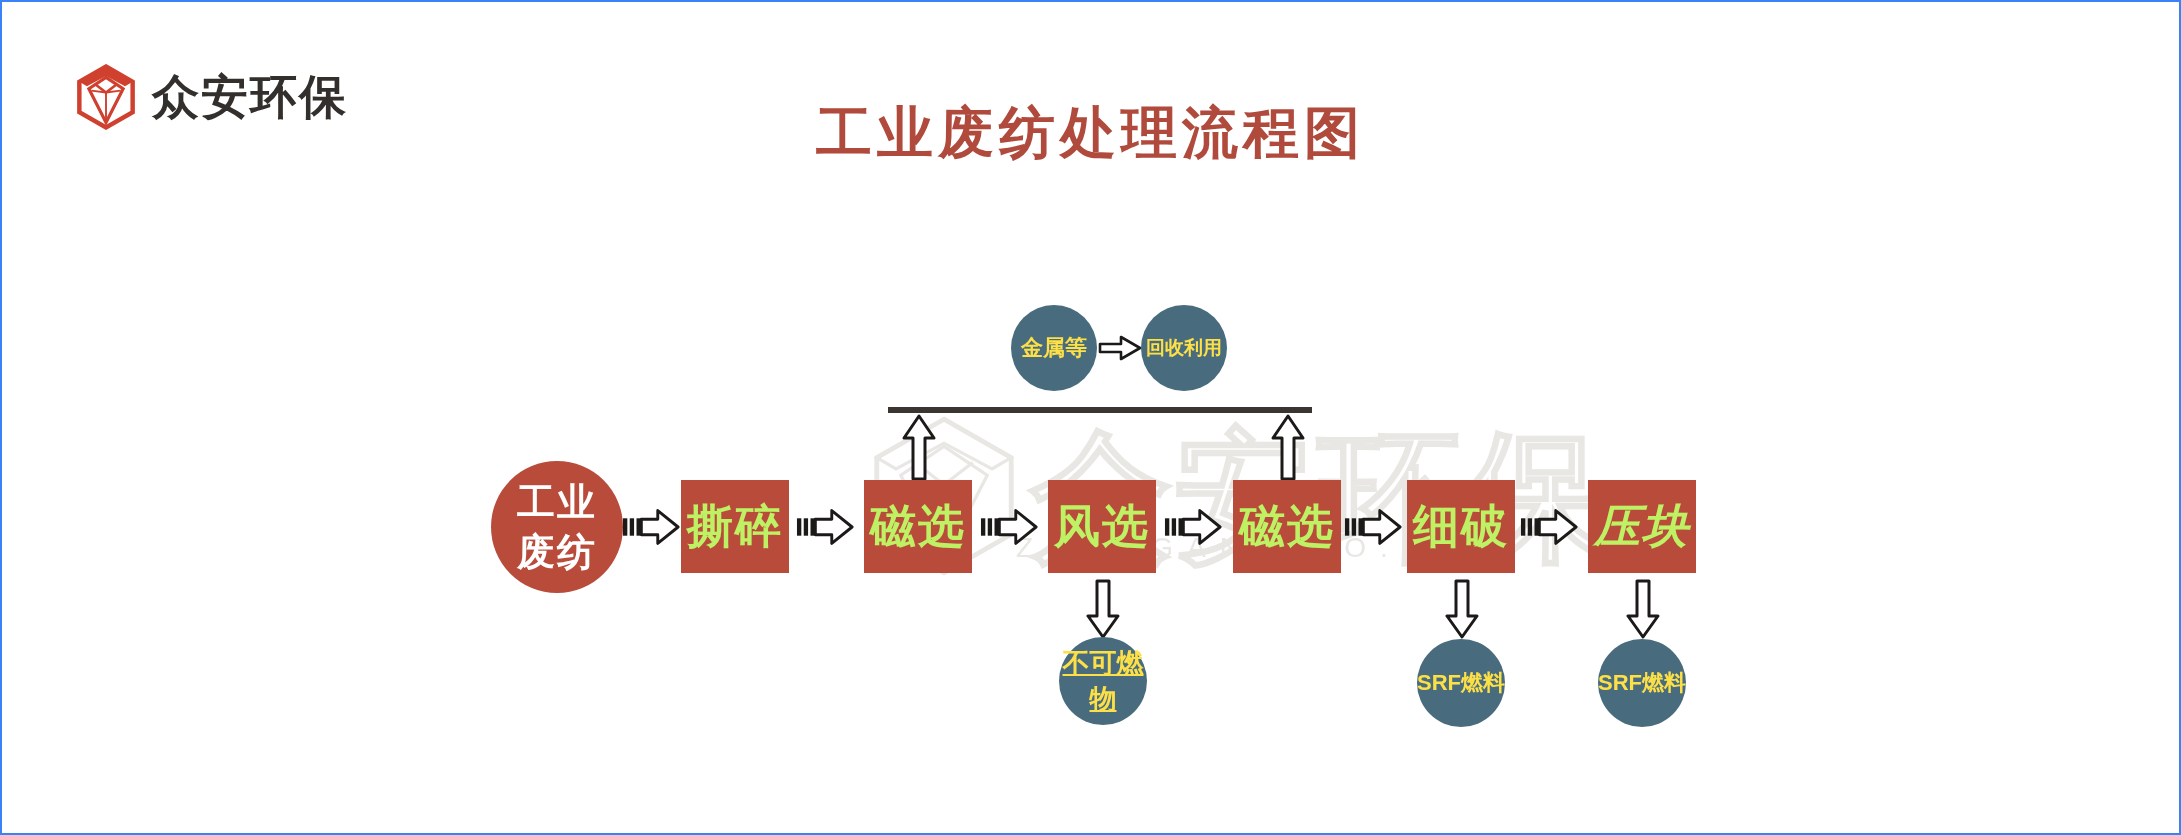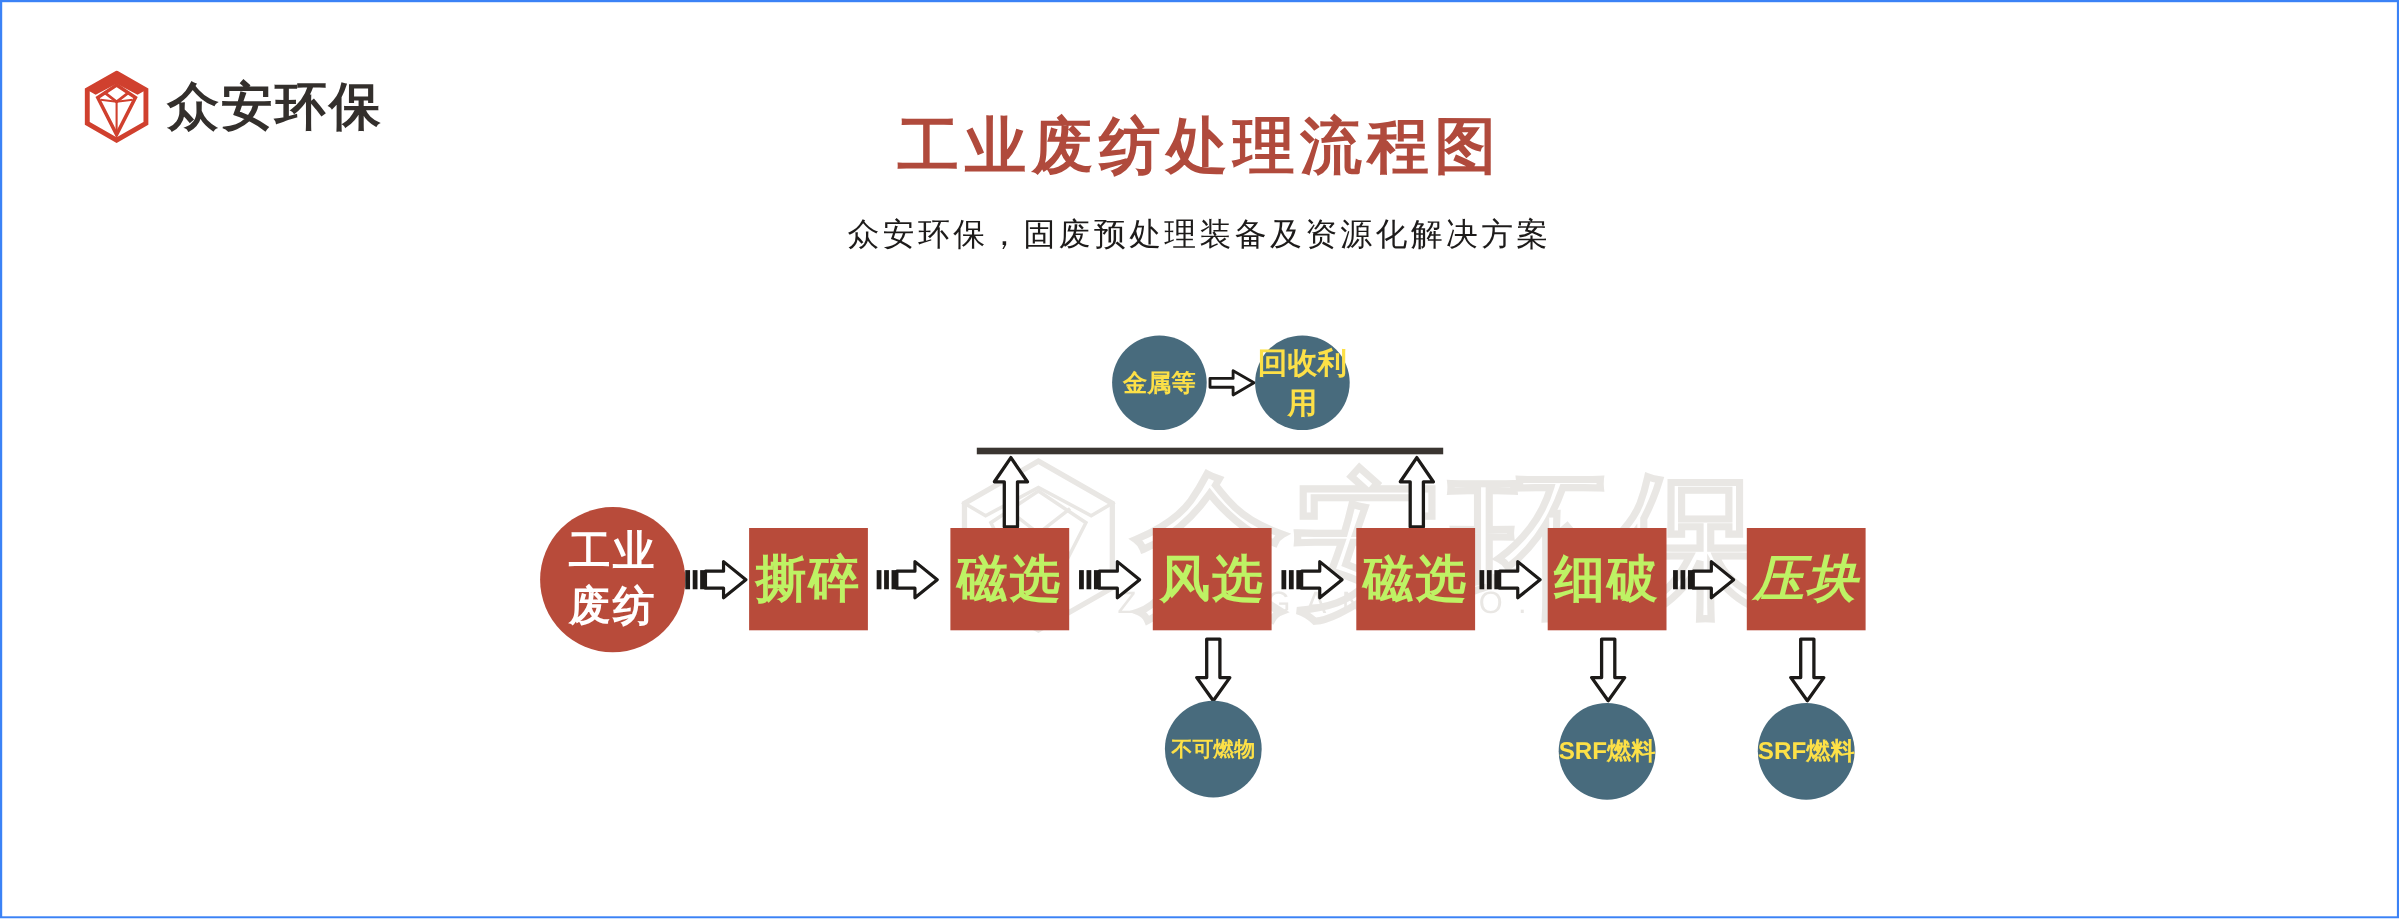--- a/index.html
+++ b/index.html
@@ -48,22 +48,22 @@
     position:absolute;z-index:2;top:478px;width:108px;height:93px;background:var(--accent-red);
     display:flex;align-items:center;justify-content:center;
     color:#bef264;font-size:46px;font-weight:bold;letter-spacing:2px;
   }
   .circle-teal{
     position:absolute;z-index:2;border-radius:50%;background:var(--node-teal);
     display:flex;align-items:center;justify-content:center;
     color:#fde047;font-weight:bold;text-align:center;
   }
   .c-metal{left:1009px;top:303px;width:86px;height:86px;font-size:22px;}
-  .c-recycle{left:1139px;top:303px;width:86px;height:86px;font-size:27px;}
-  .c-nonburn{left:1057px;top:635px;width:88px;height:88px;font-size:19px;}
+  .c-recycle{left:1139px;top:303px;width:86px;height:86px;font-size:19px;}
+  .c-nonburn{left:1057px;top:635px;width:88px;height:88px;font-size:27px;text-decoration:underline;}
   .c-srf1{left:1415px;top:637px;width:88px;height:88px;font-size:22px;}
   .c-srf2{left:1596px;top:637px;width:88px;height:88px;font-size:22px;}
   
   .collector-line{position:absolute;z-index:1;left:886px;top:405px;width:424px;height:6px;background:#3a3531;}
   .arrow{position:absolute;z-index:2;}
 </style>
 </head>
 <body>
 
 <div class="stage">
@@ -74,21 +74,20 @@
       <path d="M50,4 L92,28 L80,35 L50,19 L20,35 L8,28 Z" fill="#d0402e"></path>
       <path d="M50,21 L77,39 L50,92 L23,39 Z" fill="none" stroke="#d0402e" stroke-width="5"></path>
       <path d="M32,31 L50,45 L68,31" fill="none" stroke="#d0402e" stroke-width="4"></path>
       <path d="M27,42 L50,45 L73,42" fill="none" stroke="#d0402e" stroke-width="3"></path>
       <path d="M50,45 L50,88" fill="none" stroke="#d0402e" stroke-width="3"></path>
     </svg>
     <span class="logo-text">众安环保</span>
   </div>
 
   <div class="page-title">工业废纺处理流程图</div>
-  <div class="page-subtitle">众安环保，固废预处理装备及资源化解决方案</div>
 
   <div class="watermark">
     <svg width="160" height="172" viewBox="0 0 100 104">
       <polygon points="50,4 92,28 92,76 50,100 8,76 8,28" fill="none" stroke="#e9e7e4" stroke-width="3"></polygon>
       <path d="M50,4 L92,28 L80,35 L50,19 L20,35 L8,28 Z" fill="none" stroke="#e9e7e4" stroke-width="2"></path>
       <path d="M50,21 L77,39 L50,92 L23,39 Z" fill="none" stroke="#e9e7e4" stroke-width="2"></path>
       <path d="M32,31 L50,45 L68,31 M50,45 L50,88" fill="none" stroke="#e9e7e4" stroke-width="2"></path>
     </svg>
     <span class="wm-text">众安环保</span>
     <span class="wm-subtext">ZHONGAN-ECO.</span>

